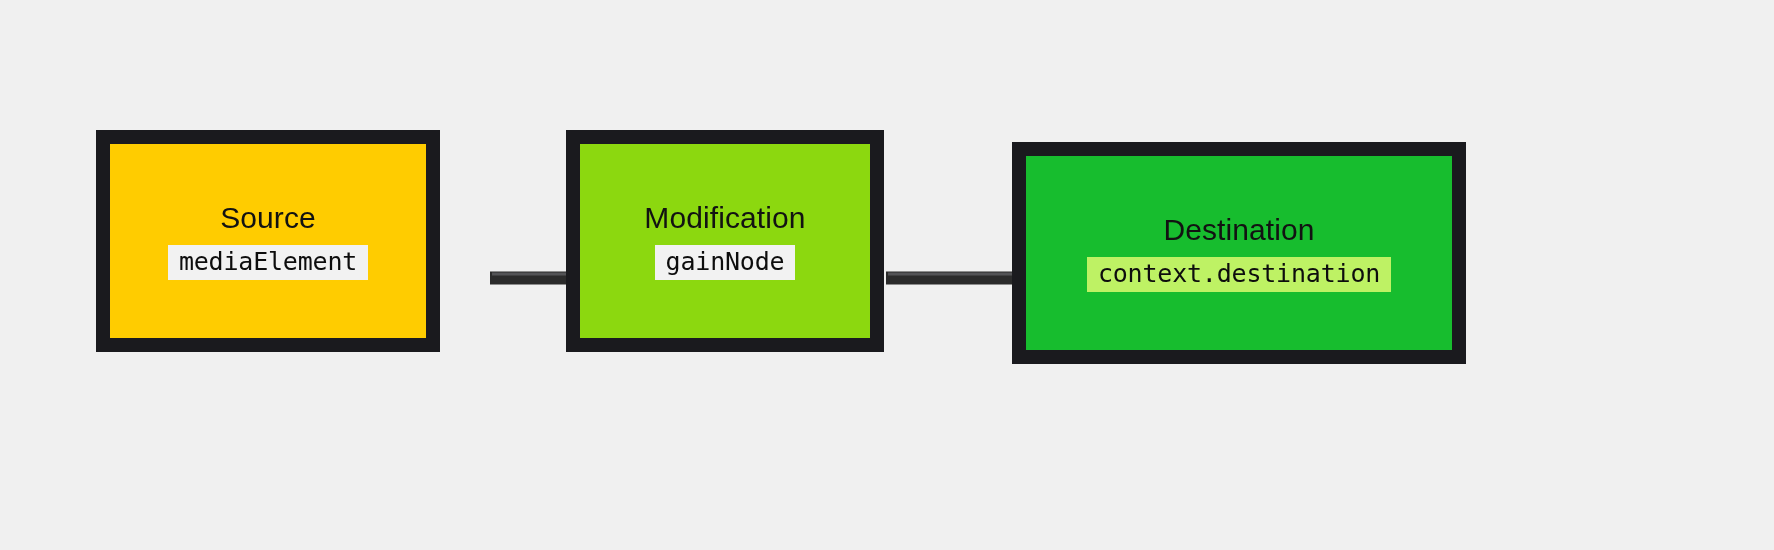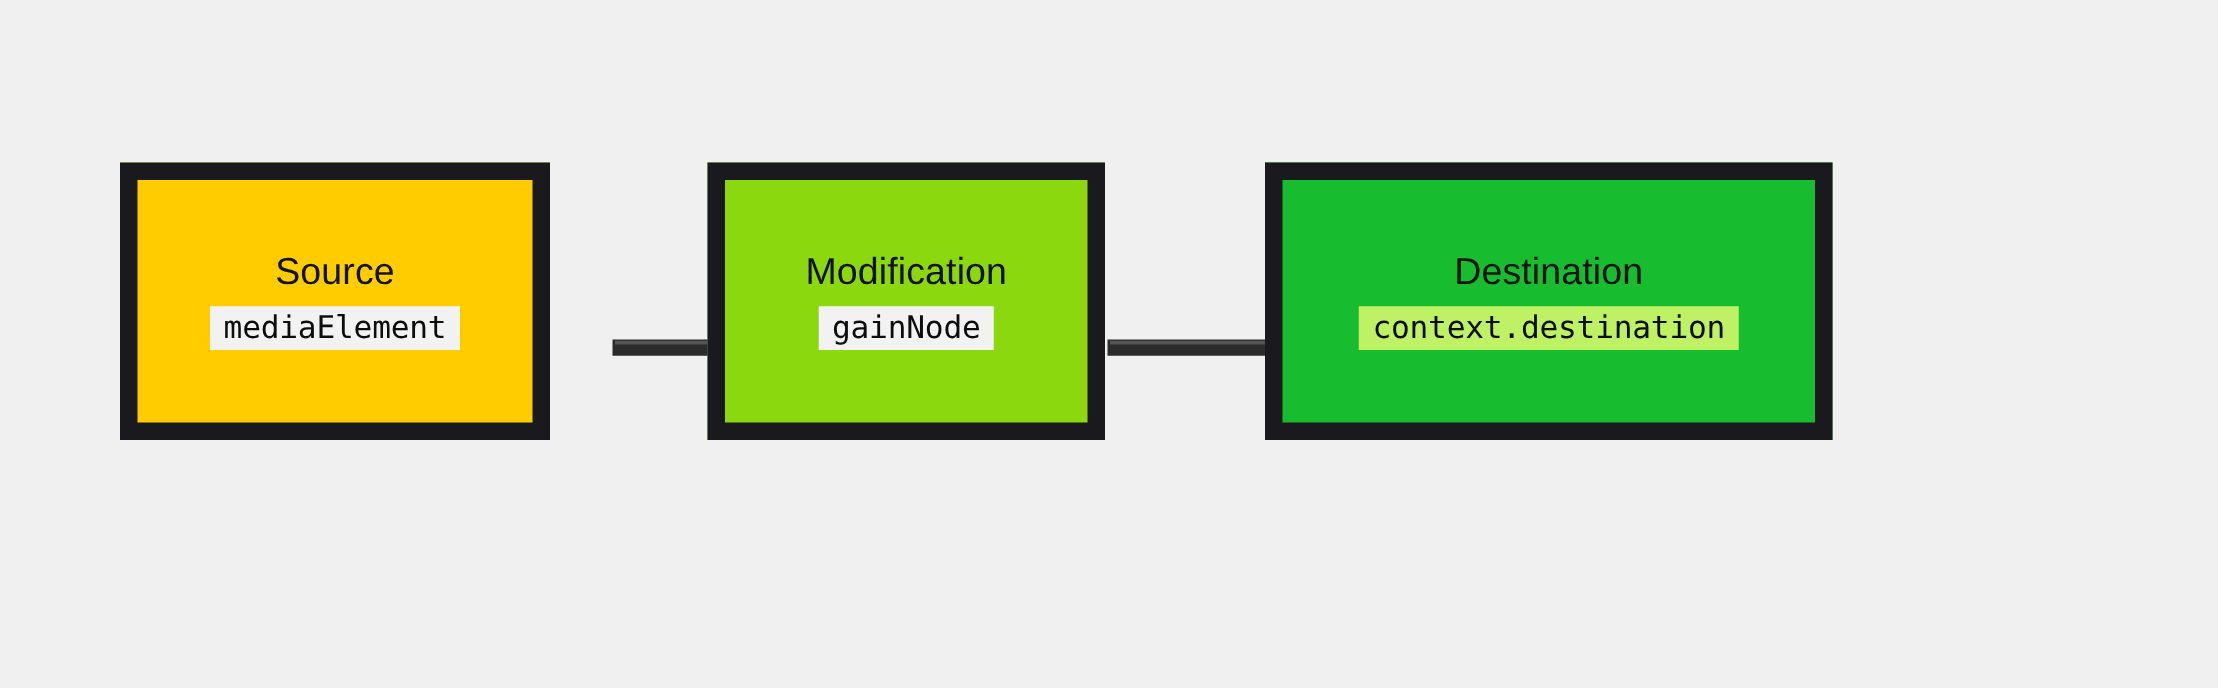--- a/index.html
+++ b/index.html
@@ -64,21 +64,21 @@
   }
   #node-modification {
     left: 566px;
     top: 130px;
     width: 318px;
     height: 222px;
     background: #8cd80f;
   }
   #node-destination {
     left: 1012px;
-    top: 130px;
+    top: 142px;
     width: 454px;
     height: 222px;
     background: #17bd2e;
   }
 
   
   .edge {
     position: absolute;
     top: 0;
     left: 0;

